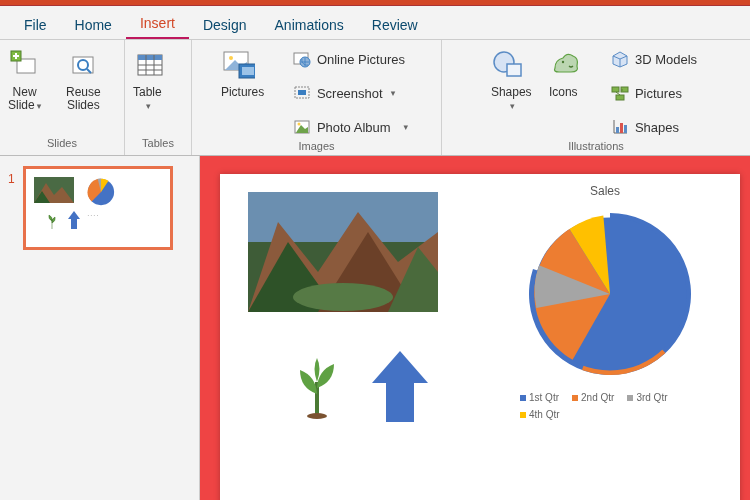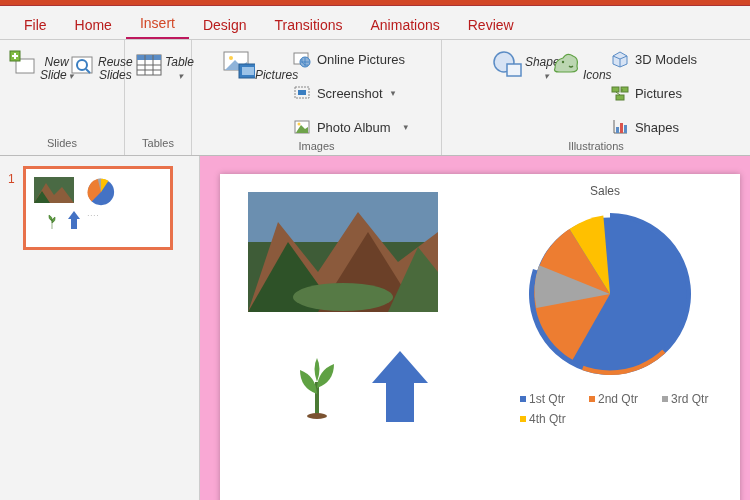--- a/index.html
+++ b/index.html
@@ -1,42 +1,42 @@
 <!DOCTYPE html>
 <html><head>
 <meta charset="utf-8">
 <style>
   * { box-sizing: border-box; margin: 0; padding: 0; font-family: "Segoe UI", Arial, sans-serif; }
   body { width: 750px; height: 500px; background: #fff; overflow: hidden; font-size: 13px; color: #333; }
   .titlebar { height: 6px; background: #d24726; border-bottom: 1px solid #a33; }
   .tabs { display: flex; align-items: flex-end; height: 34px; padding-left: 10px; background: #f3f3f3; border-bottom: 1px solid #ccc; gap: 0; }
-  .tab { padding: 8px 14px 6px; font-size: 14px; color: #b91c1c; cursor: pointer; }
+  .tab { padding: 8px 14px 6px; font-size: 14px; color: #0c4a6e; cursor: pointer; }
   .tab.active { color: #d24726; border-bottom: 2px solid #be185d; }
   .ribbon { display: flex; height: 116px; background: #f3f3f3; border-bottom: 1px solid #bbb; }
   .group { display: flex; flex-direction: column; align-items: center; border-right: 1px solid #d0d0d0; padding: 6px 8px 2px; }
   .group-label { font-size: 11px; color: #666; margin-top: auto; padding: 2px 0 4px; }
   .group-body { display: flex; align-items: flex-start; gap: 8px; flex: 1; }
-  .big-btn { display: flex; flex-direction: row; align-items: flex-end; justify-content: flex-start; width: 50px; padding-top: 2px; cursor: pointer; font-style: italic; }
+  .big-btn { display: flex; flex-direction: column; align-items: flex-start; justify-content: flex-start; width: 50px; padding-top: 2px; cursor: pointer; }
   .big-btn .ic { width: 34px; height: 34px; display: flex; align-items: center; justify-content: center; }
   .big-btn .lbl { font-size: 12px; text-align: center; line-height: 1.1; margin-top: 4px; color: #333; }
   .small-col { display: flex; flex-direction: column; gap: 12px; padding-top: 2px; }
   .small-btn { display: flex; align-items: center; gap: 6px; padding: 2px 4px; font-size: 13px; cursor: pointer; }
   .small-btn .sic { width: 18px; height: 18px; display: flex; align-items: center; justify-content: center; }
   .chev { font-size: 9px; color: #666; margin-left: 2px; }
   .workspace { display: flex; height: calc(500px - 6px - 34px - 116px); }
   .thumbs { width: 200px; background: #f3f3f3; border-right: 1px solid #ccc; padding: 10px 8px; }
   .thumb-row { display: flex; align-items: flex-start; gap: 8px; }
   .thumb-num { font-size: 12px; color: #d24726; padding-top: 6px; }
   .thumb { width: 150px; height: 84px; background: #fff; border: 3px solid #e8714a; position: relative; }
-  .canvas-area { flex: 1; background: #f9a8d4; display: flex; align-items: flex-start; justify-content: flex-start; padding: 18px 0 0 20px; overflow: hidden; }
+  .canvas-area { flex: 1; background: #ef4444; display: flex; align-items: flex-start; justify-content: flex-start; padding: 18px 0 0 20px; overflow: hidden; }
   .slide { width: 520px; height: 340px; background: #fff; box-shadow: 0 0 6px rgba(0,0,0,.25); position: relative; }
   .photo { position: absolute; left: 28px; top: 18px; width: 190px; height: 120px; overflow: hidden; }
   .chart-title { position: absolute; left: 370px; top: 10px; font-size: 12px; color: #555; }
   .pie-wrap { position: absolute; left: 300px; top: 30px; width: 180px; height: 180px; }
-  .legend { position: absolute; left: 300px; top: 218px; width: 200px; display: flex; flex-wrap: wrap; gap: 6px 24px; font-size: 12px; color: #666; }
+  .legend { position: absolute; left: 300px; top: 218px; width: 200px; display: flex; flex-wrap: wrap; gap: 6px 13px; font-size: 10px; color: #666; }
   .legend-item { display: flex; align-items: center; gap: 3px; }
   .swatch { width: 6px; height: 6px; }
   .plant { position: absolute; left: 70px; top: 180px; }
   .arrow { position: absolute; left: 150px; top: 175px; }
   
   .thumb .mini-photo { position: absolute; left: 8px; top: 8px; width: 40px; height: 26px; }
   .thumb .mini-pie { position: absolute; left: 60px; top: 8px; width: 30px; height: 30px; }
   .thumb .mini-plant { position: absolute; left: 20px; top: 44px; }
   .thumb .mini-arrow { position: absolute; left: 42px; top: 42px; }
   .thumb .mini-legend { position: absolute; left: 62px; top: 44px; font-size: 3px; color: #999; display:flex; gap:2px; }
@@ -44,21 +44,20 @@
 </head>
 <body>
 
 <div class="titlebar"></div>
 
 <div class="tabs">
   <div class="tab">File</div>
   <div class="tab">Home</div>
   <div class="tab active">Insert</div>
   <div class="tab">Design</div>
-  <div class="tab">Transitions</div>
   <div class="tab">Animations</div>
   <div class="tab">Review</div>
 </div>
 
 <div class="ribbon">
 
   <div class="group">
     <div class="group-body">
       <div class="big-btn">
         <div class="ic">

